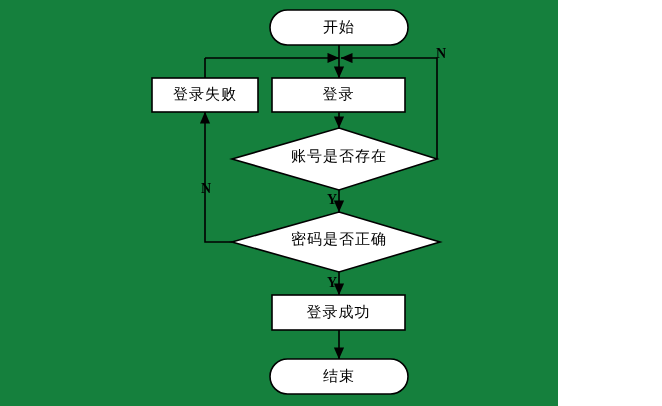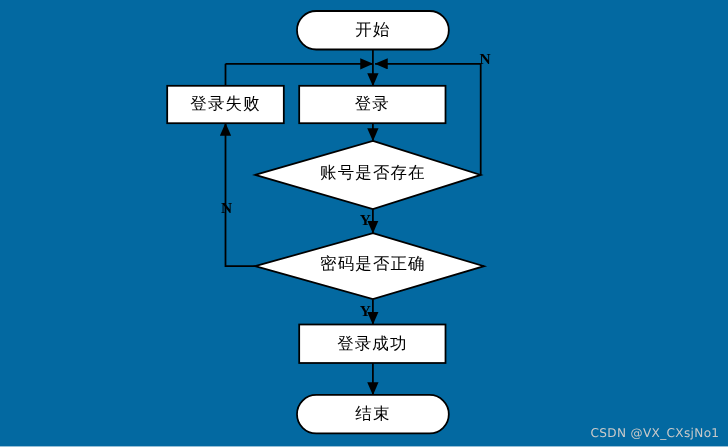--- a/index.html
+++ b/index.html
@@ -5,23 +5,23 @@
   html, body {
     margin: 0;
     padding: 0;
     background: #ffffff;
   }
   body {
     font-family: "Liberation Serif", "DejaVu Serif", serif;
   }
   #canvas {
     position: relative;
-    width: 662px;
+    width: 558px;
     height: 406px;
-    background: #0369a1;
+    background: #15803d;
     overflow: hidden;
   }
   #flow-svg {
     position: absolute;
     left: 0;
     top: 0;
     width: 662px;
     height: 406px;
   }
   .node-shape {
@@ -120,15 +120,14 @@
 
     <text class="branch-label" x="441" y="55">N</text>
 
     <text class="branch-label" x="332" y="201">Y</text>
 
     <text class="branch-label" x="206" y="190">N</text>
 
     <text class="branch-label" x="332" y="284">Y</text>
   </svg>
 
-  <div class="watermark">CSDN @VX_CXsjNo1</div>
 
 </div>
 
 </body></html>

